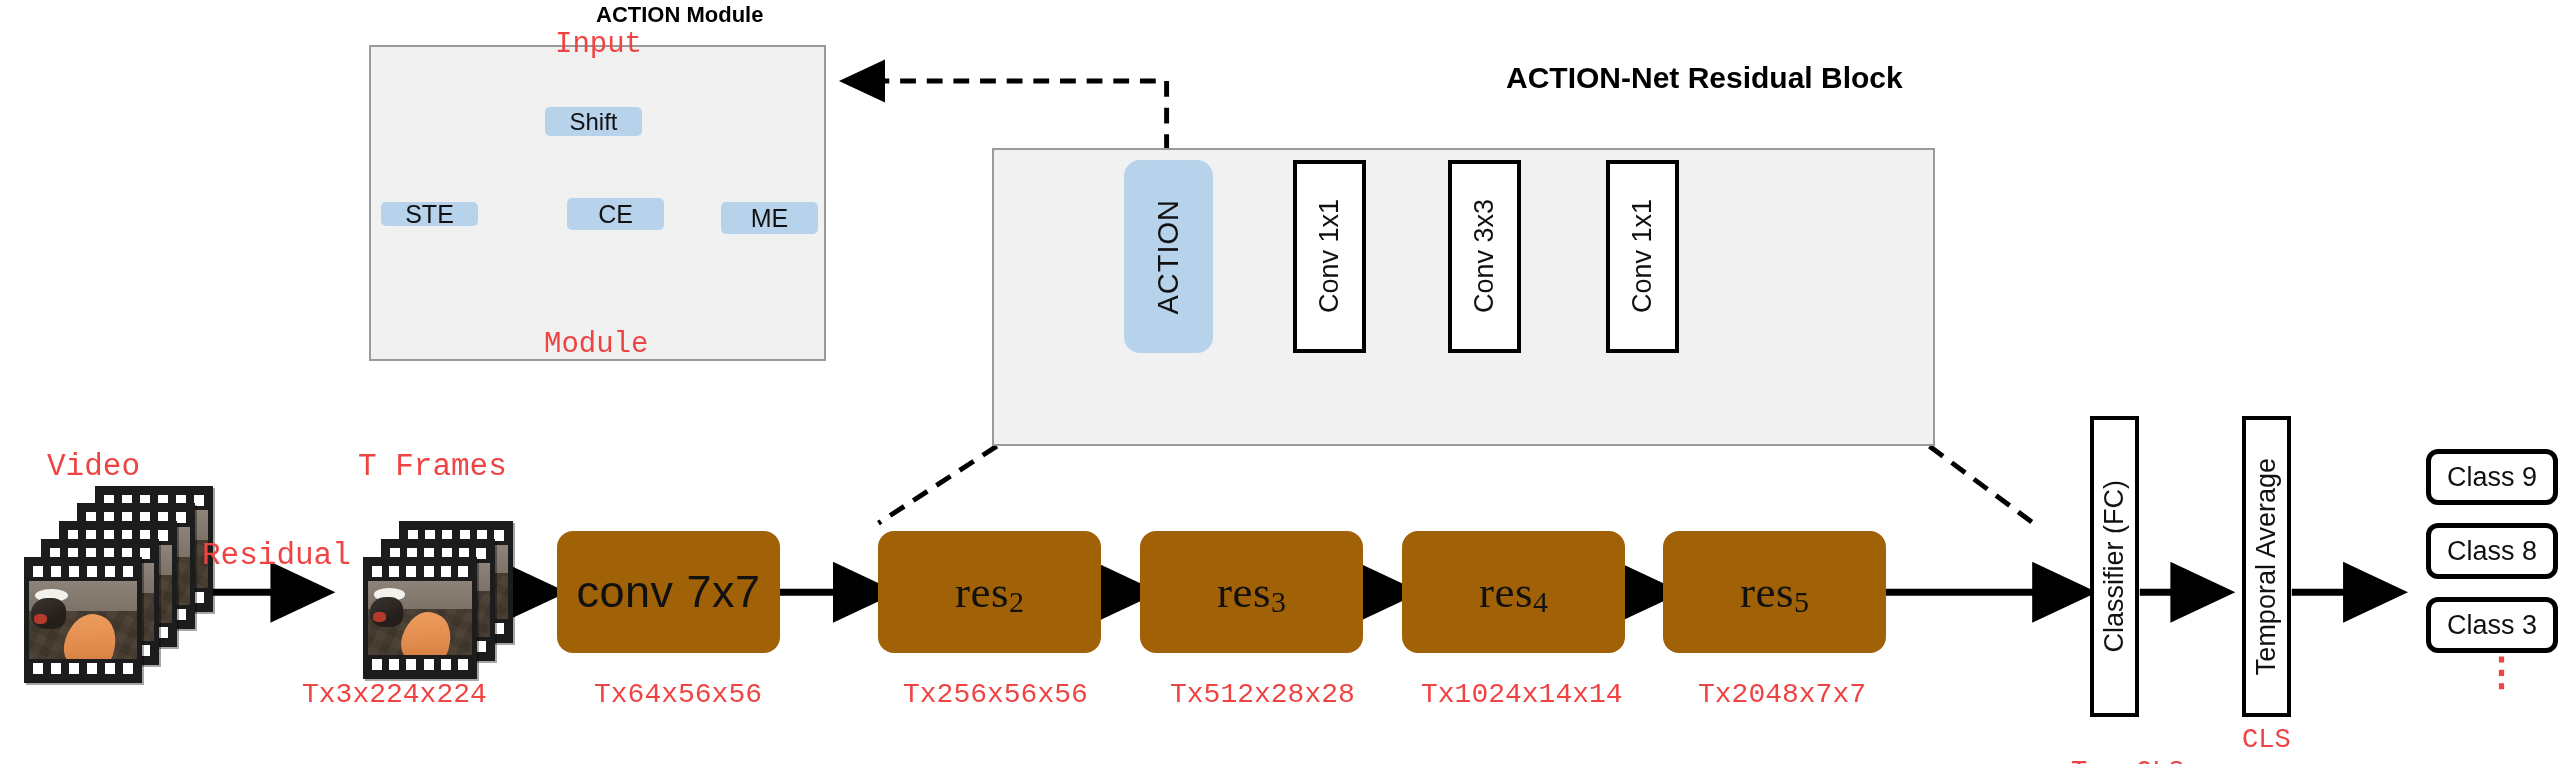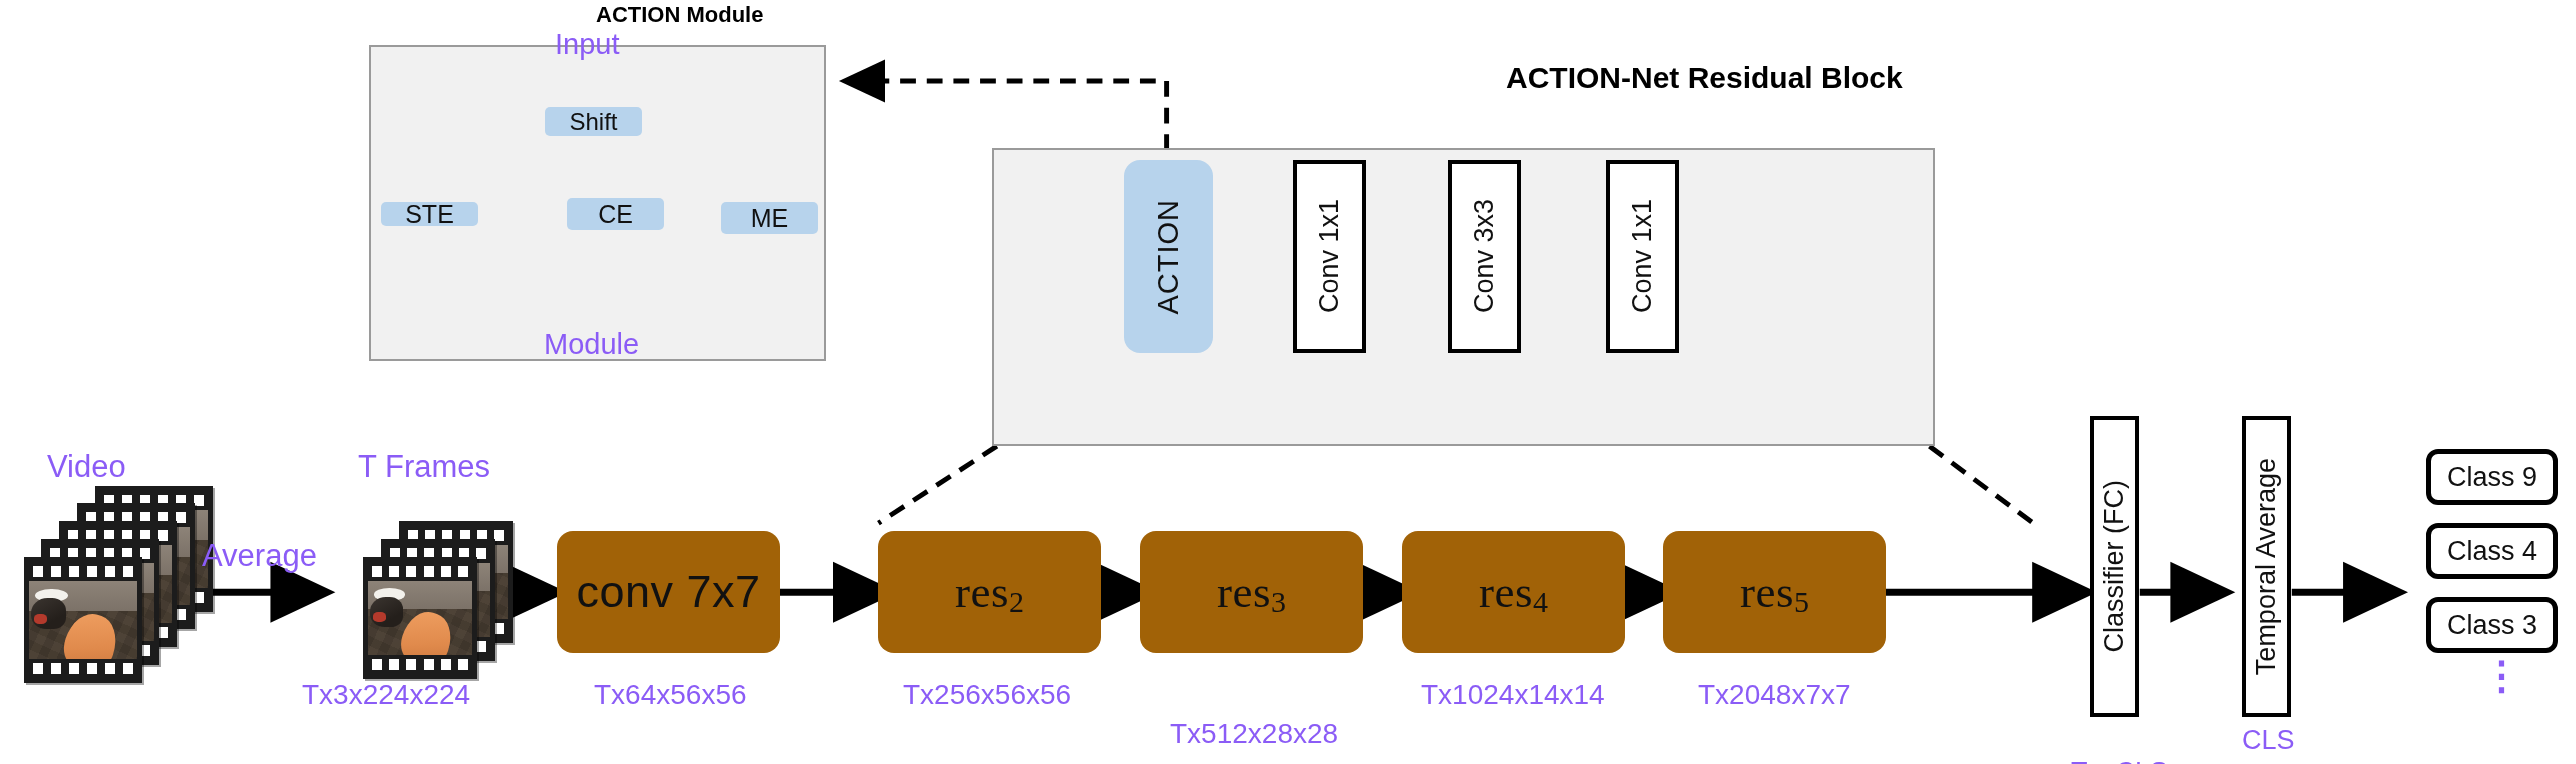--- a/index.html
+++ b/index.html
@@ -26,21 +26,21 @@
   
   .vbox{background:#ffffff;border:4px solid #000;box-sizing:border-box;
         display:flex;align-items:center;justify-content:center;}
   .vbox span{writing-mode:vertical-rl;transform:rotate(180deg);
              white-space:nowrap;font-size:27px;}
   .classbox{background:#fff;border:5px solid #000;border-radius:12px;
             box-sizing:border-box;display:flex;align-items:center;
             justify-content:center;font-size:27px;white-space:nowrap;}
 
   
-  .txt{white-space:nowrap;color:#8b5cf6;}
+  .txt{white-space:nowrap;color:#ef4444;font-family:Liberation Mono, monospace;}
 
   
   svg.ov{position:absolute;left:0;top:0;width:2576px;height:765px;
          pointer-events:none;overflow:visible;}
 
   
   .strip{position:absolute;background:#1c1c1c;box-sizing:border-box;
          padding:9px 5px;display:flex;flex-direction:column;
          justify-content:space-between;box-shadow:2px 2px 0 rgba(0,0,0,.35);}
   .holes{display:flex;justify-content:space-around;height:11px;flex:0 0 auto;}
@@ -284,21 +284,21 @@
         <i></i>
         <i></i>
         <i></i>
         <i></i>
         <i></i>
         <i></i>
       </div>
   </div>
 </div>
 
-<div class="abs txt" style="left:202px;top:538px;font-size:31px;">Average</div>
+<div class="abs txt" style="left:202px;top:538px;font-size:31px;">Residual</div>
 
 <div class="abs txt" style="left:358px;top:449px;font-size:31px;">T Frames</div>
 
 <div>
   <div class="strip" style="left:399px;top:521px;width:114px;height:122px;">
     <div class="holes">
         <i></i>
         <i></i>
         <i></i>
         <i></i>
@@ -383,21 +383,21 @@
 <div class="abs stage" style="left:878px;top:531px;width:223px;height:122px;">
   <span class="lbl serif">res</span>
     <span class="sub serif">2</span>
 </div>
 <div class="abs txt" style="left:903px;top:679px;font-size:28px;">Tx256x56x56</div>
 
 <div class="abs stage" style="left:1140px;top:531px;width:223px;height:122px;">
   <span class="lbl serif">res</span>
     <span class="sub serif">3</span>
 </div>
-<div class="abs txt" style="left:1170px;top:679px;font-size:28px;margin-top:39px;">Tx512x28x28</div>
+<div class="abs txt" style="left:1170px;top:679px;font-size:28px;">Tx512x28x28</div>
 
 <div class="abs stage" style="left:1402px;top:531px;width:223px;height:122px;">
   <span class="lbl serif">res</span>
     <span class="sub serif">4</span>
 </div>
 <div class="abs txt" style="left:1421px;top:679px;font-size:28px;">Tx1024x14x14</div>
 
 <div class="abs stage" style="left:1663px;top:531px;width:223px;height:122px;">
   <span class="lbl serif">res</span>
     <span class="sub serif">5</span>
@@ -411,19 +411,19 @@
 
 <div class="abs vbox" style="left:2242px;top:416px;width:49px;height:301px;">
   <span>Temporal Average</span>
 </div>
 <div class="abs txt" style="left:2242px;top:725px;font-size:27px;">CLS</div>
 
 <div class="abs classbox" style="left:2426px;top:449px;width:132px;height:56px;">
   <span>Class 9</span>
 </div>
 <div class="abs classbox" style="left:2426px;top:523px;width:132px;height:56px;">
-  <span>Class 4</span>
+  <span>Class 8</span>
 </div>
 <div class="abs classbox" style="left:2426px;top:597px;width:132px;height:56px;">
   <span>Class 3</span>
 </div>
 <div class="abs txt" style="left:2482px;top:656px;font-size:39px;font-weight:bold;line-height:1;">⋮</div>
 
 
 </body></html>

